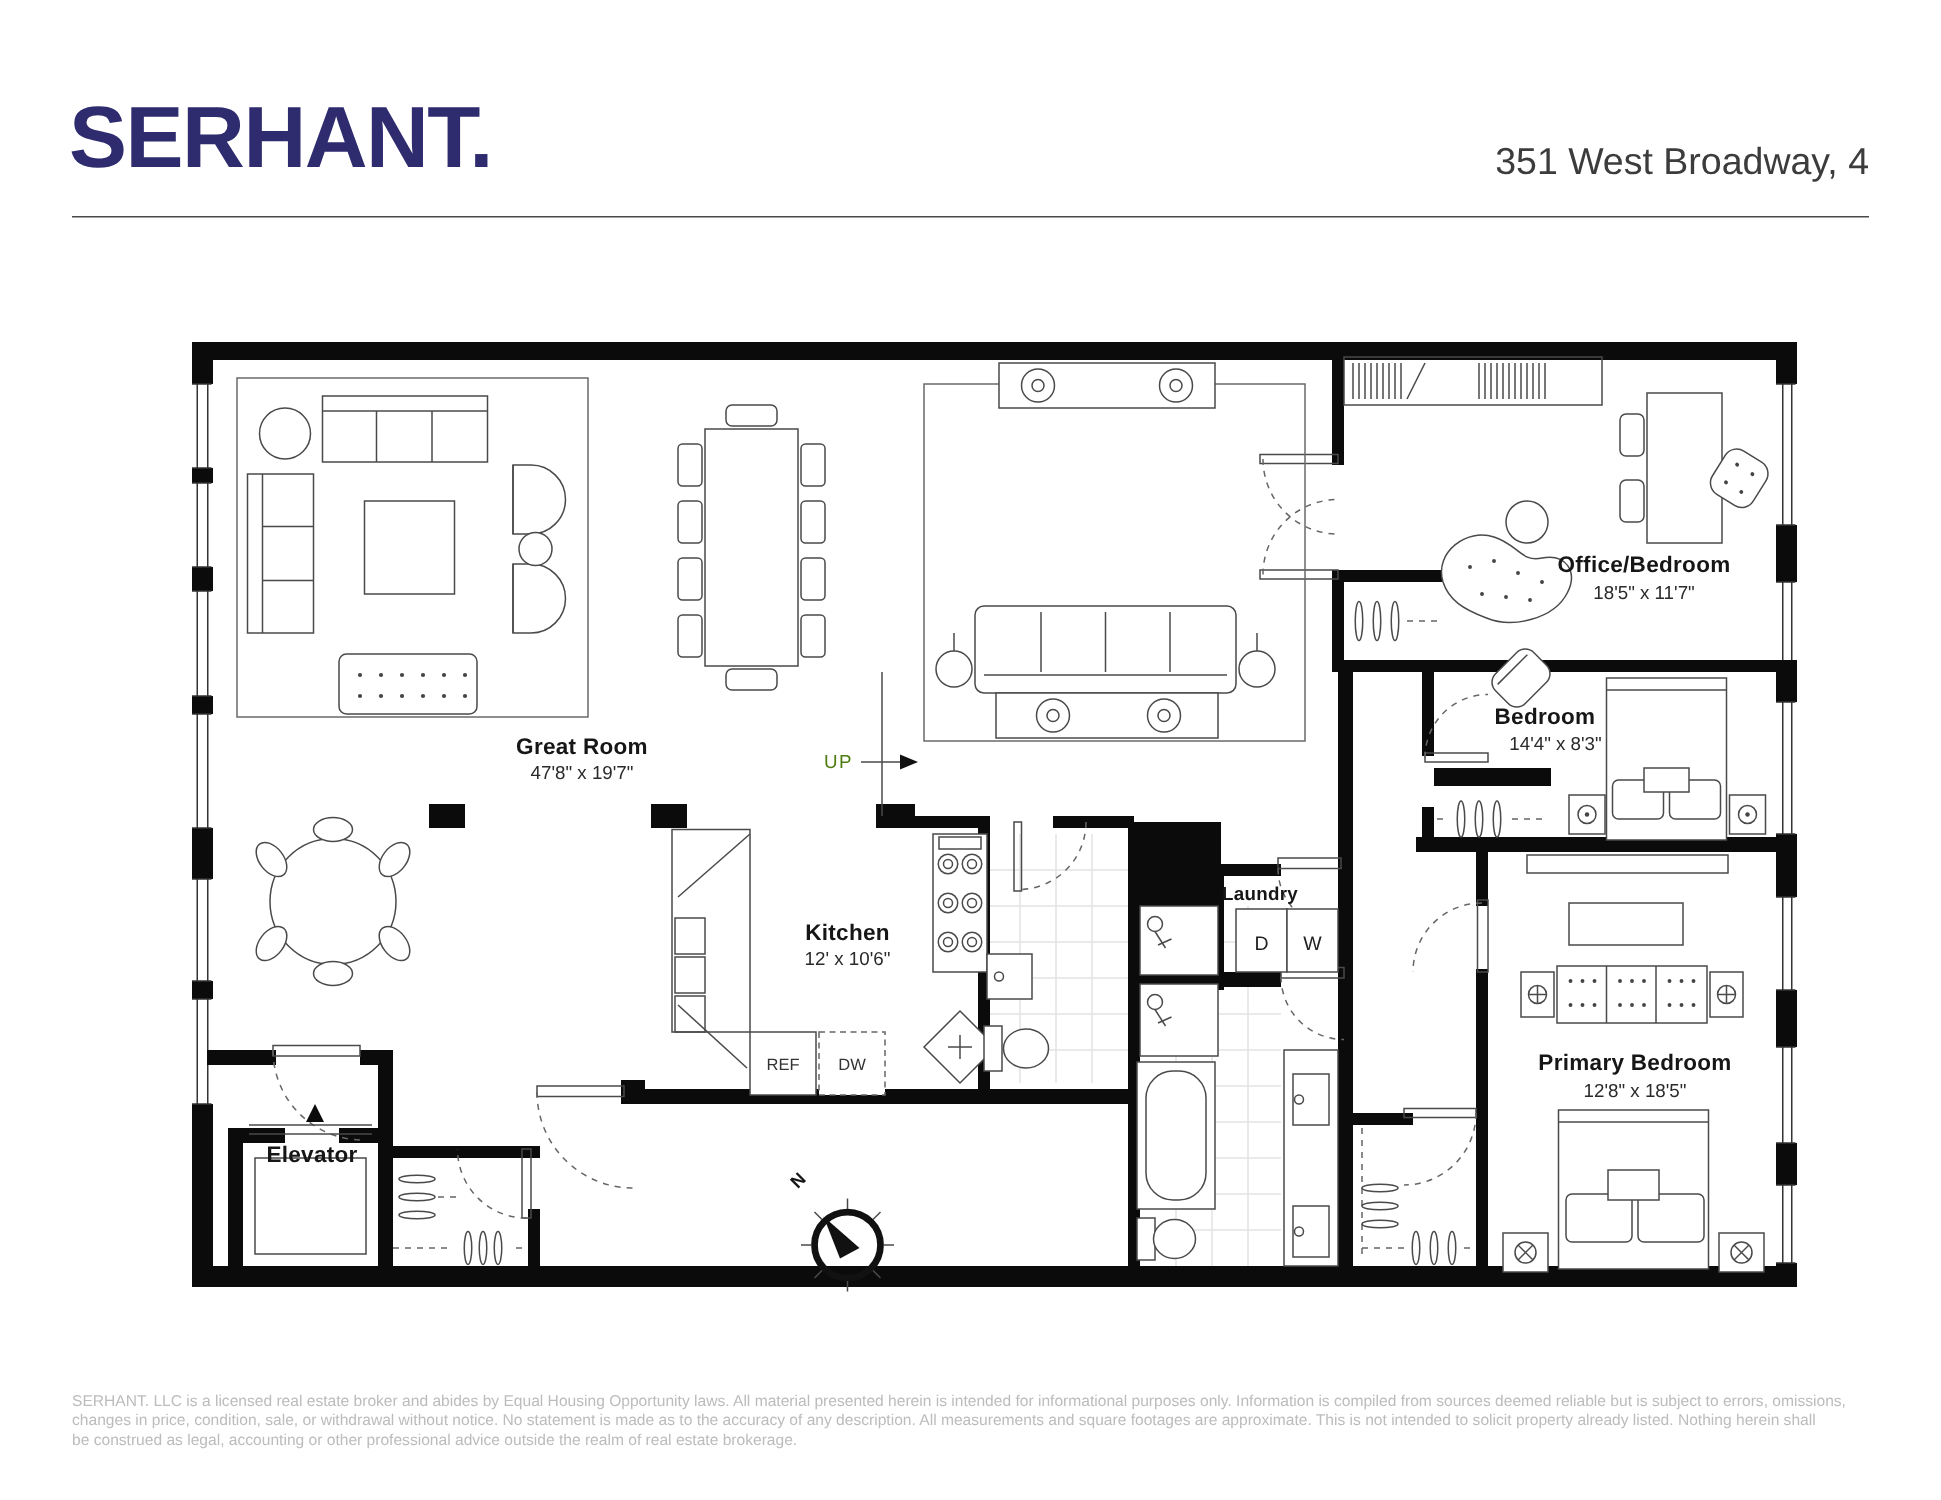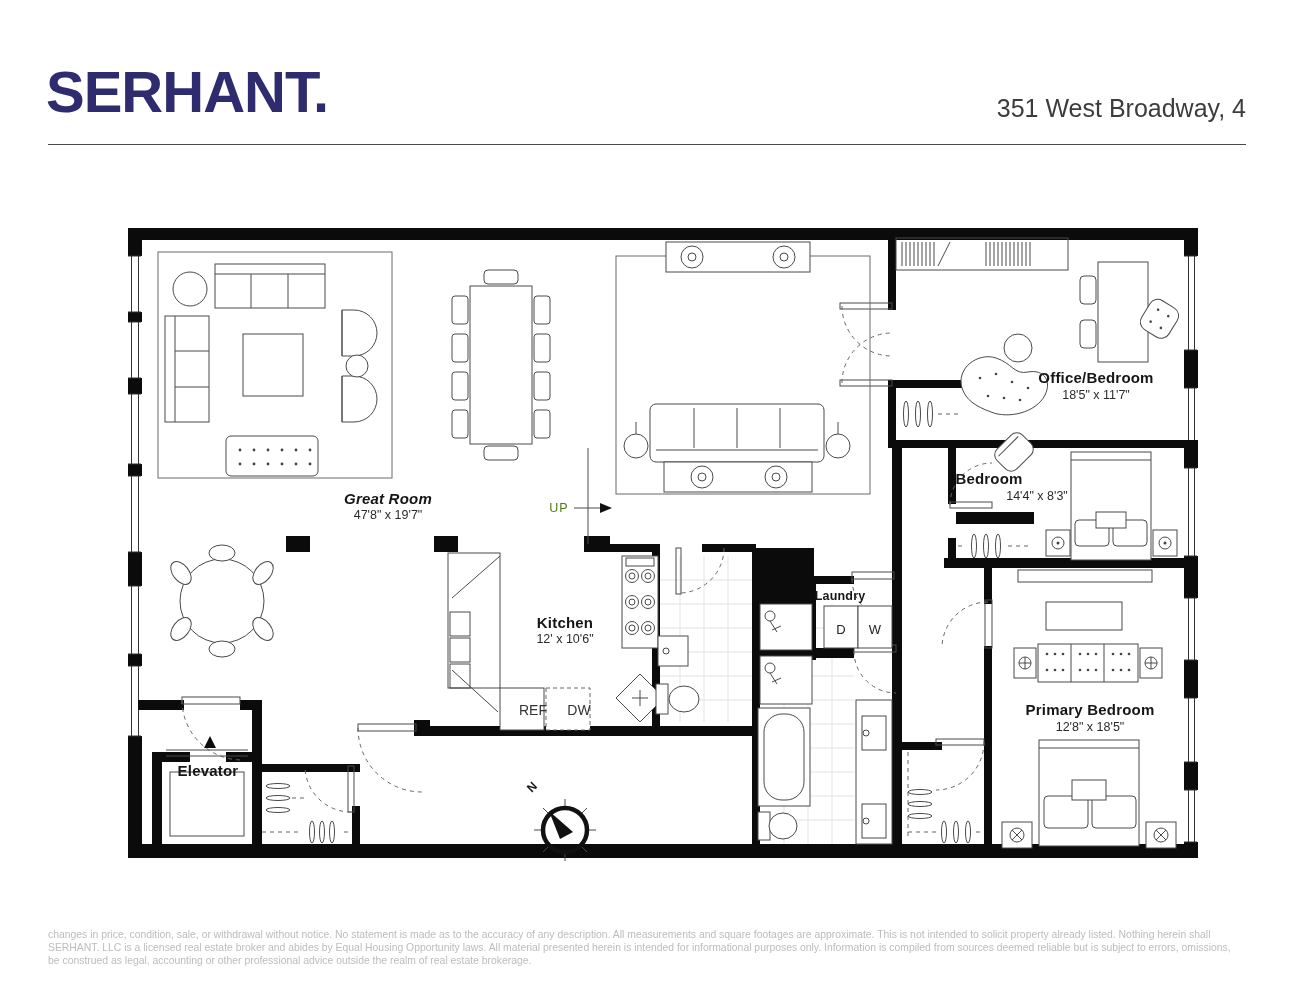--- a/index.html
+++ b/index.html
@@ -8,21 +8,21 @@
   
   .logo{position:absolute;left:46px;top:58px;font-size:58px;font-weight:800;
         letter-spacing:-1px;color:#2e2b6e;text-align:right;}
   .address{position:absolute;right:48px;top:94px;font-size:25px;color:#3c3c3c;}
   .rule{position:absolute;left:48px;right:48px;top:144px;height:1px;background:#4a4a4a;}
   
   .lbl{position:absolute;transform:translate(-50%,-50%);white-space:nowrap;
        color:#161616;text-align:center;}
   .rname{font-size:15px;font-weight:700;letter-spacing:.2px;}
   .rdims{font-size:12.5px;font-weight:400;color:#2b2b2b;}
-  .small{font-size:14px;color:#333;margin-left:11px;}
+  .small{font-size:11px;color:#333;}
   .dwl{font-size:13px;color:#222;}
   .up{font-size:12.5px;color:#4d7c0f;letter-spacing:1px;}
   .north{font-size:12px;font-weight:600;transform:translate(-50%,-50%) rotate(-45deg);}
   
   .footer{position:absolute;left:48px;top:928px;width:1200px;font-size:10.4px;
           line-height:1.25;color:#bcbcbc;}
   svg{position:absolute;left:0;top:0;}
   svg .w{fill:#0b0b0b;stroke:none;}
   svg .f{fill:#ffffff;stroke:#4a4a4a;stroke-width:1;}
   svg .fn{fill:none;stroke:#4a4a4a;stroke-width:1;}
@@ -564,45 +564,45 @@
       <line class="thin" x1="565" y1="806" x2="565" y2="799" stroke-width="1.6"></line>
         <line class="thin" x1="565" y1="854" x2="565" y2="861" stroke-width="1.6"></line>
       <line class="thin" x1="582" y1="813" x2="587" y2="808" stroke-width="1.6"></line>
         <line class="thin" x1="548" y1="813" x2="543" y2="808" stroke-width="1.6"></line>
       <line class="thin" x1="582" y1="847" x2="587" y2="852" stroke-width="1.6"></line>
         <line class="thin" x1="548" y1="847" x2="543" y2="852" stroke-width="1.6"></line>
       <path d="M549,811 L573,832 L560,839 Z" fill="#111"></path>
     </g>
   </svg>
 
-  <div class="lbl rname" style="left:388px;top:498px;font-style:italic;">Great Room</div>
+  <div class="lbl rname" style="left:388px;top:498px;">Great Room</div>
   <div class="lbl rdims" style="left:388px;top:515px;">47'8" x 19'7"</div>
 
   <div class="lbl rname" style="left:565px;top:622px;">Kitchen</div>
   <div class="lbl rdims" style="left:565px;top:639px;">12' x 10'6"</div>
 
   <div class="lbl rname" style="left:1096px;top:377px;">Office/Bedroom</div>
   <div class="lbl rdims" style="left:1096px;top:395px;">18'5" x 11'7"</div>
 
-  <div class="lbl rname" style="left:989px;top:478px;text-align:center;">Bedroom</div>
+  <div class="lbl rname" style="left:1030px;top:478px;text-align:center;">Bedroom</div>
   <div class="lbl rdims" style="left:1037px;top:496px;">14'4" x 8'3"</div>
 
   <div class="lbl rname" style="left:1090px;top:709px;">Primary Bedroom</div>
   <div class="lbl rdims" style="left:1090px;top:727px;">12'8" x 18'5"</div>
 
   <div class="lbl rname" style="left:840px;top:596px;font-size:12.5px;">Laundry</div>
   <div class="lbl rname" style="left:208px;top:754px;margin-top:16px;">Elevator</div>
 
   <div class="lbl small" style="left:522px;top:710px;">REF</div>
   <div class="lbl small" style="left:568px;top:710px;">DW</div>
   <div class="lbl dwl" style="left:841px;top:629px;">D</div>
   <div class="lbl dwl" style="left:875px;top:629px;">W</div>
 
   <div class="lbl up" style="left:559px;top:508px;">UP</div>
   <div class="lbl north" style="left:532px;top:787px;">N</div>
 
   <div class="footer">
+    <div>SERHANT. LLC is a licensed real estate broker and abides by Equal Housing Opportunity laws. All material presented herein is intended for informational purposes only. Information is compiled from sources deemed  reliable but is subject to errors, omissions,</div>
     <div>changes in price, condition, sale, or withdrawal without notice. No statement is made as to the accuracy of any description. All measurements and square footages are approximate. This is not intended to solicit property already listed. Nothing herein shall</div>
-    <div>SERHANT. LLC is a licensed real estate broker and abides by Equal Housing Opportunity laws. All material presented herein is intended for informational purposes only. Information is compiled from sources deemed  reliable but is subject to errors, omissions,</div>
     <div>be construed as legal, accounting or other professional advice outside the realm of real estate brokerage.</div>
   </div>
 
 </div>
 
 </body></html>

